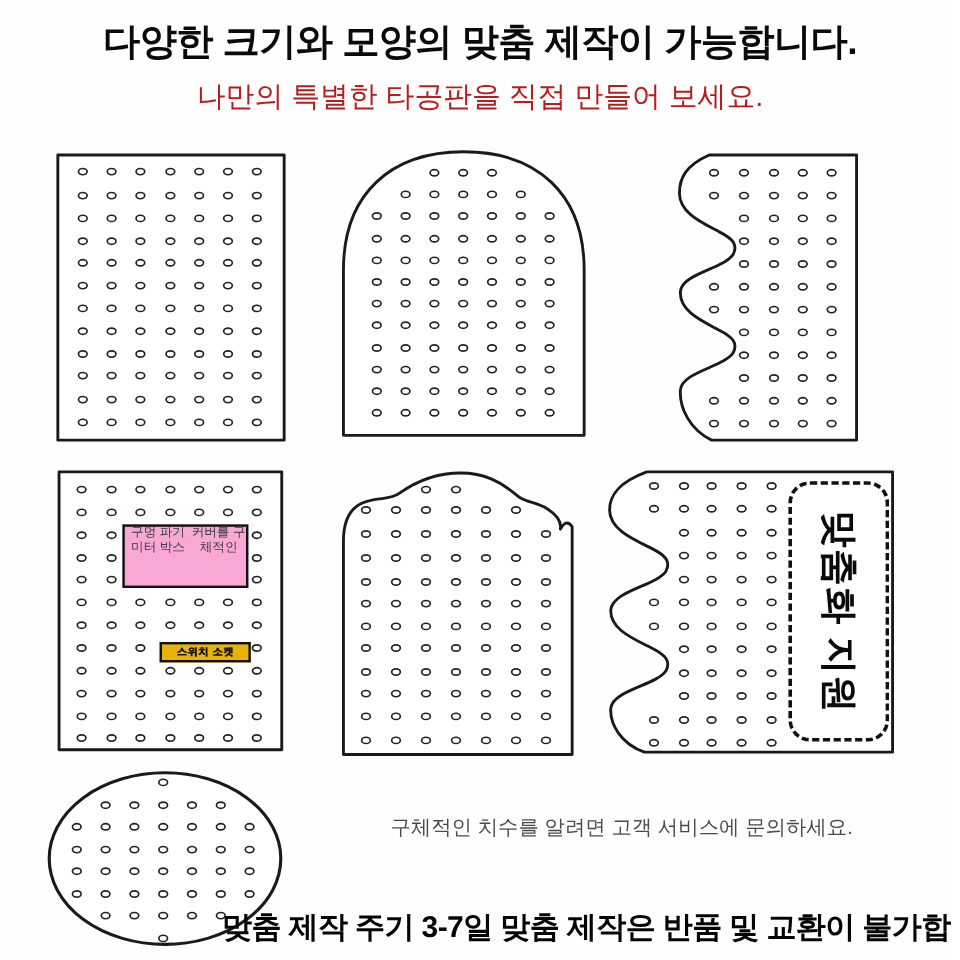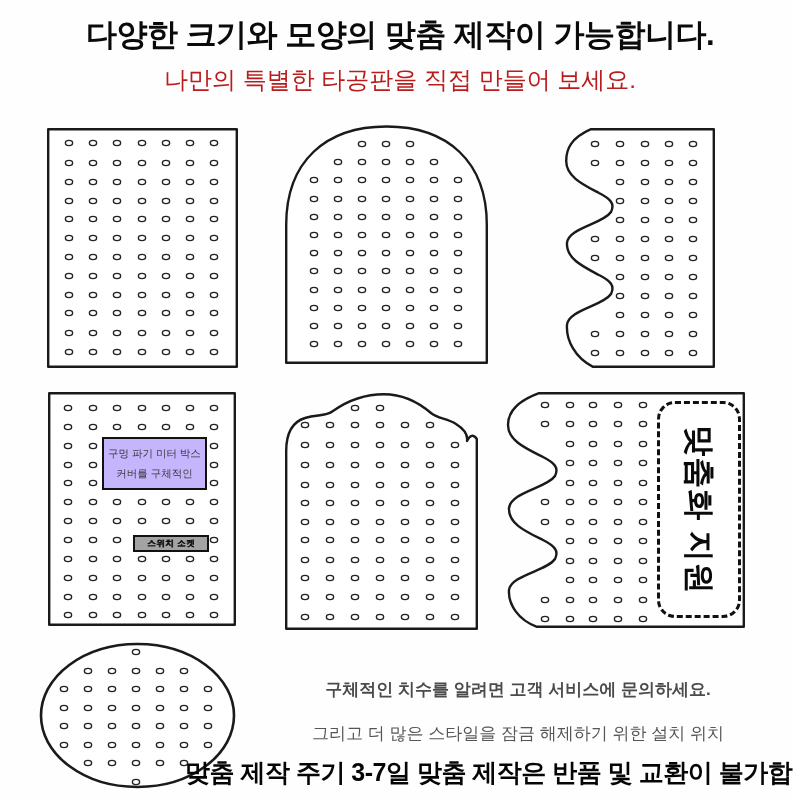--- a/index.html
+++ b/index.html
@@ -15,45 +15,45 @@
     position:absolute;top:64px;left:0;width:800px;text-align:center;
     font-size:24px;font-weight:400;color:#b91c1c;margin:0;
   }
   .panel{position:absolute;}
   .panel svg{display:block;width:100%;height:100%;overflow:visible;}
   .outline{fill:#ffffff;stroke:#1a1a1a;stroke-width:2.4;stroke-linejoin:round;}
   .outline-thick{fill:#ffffff;stroke:#1a1a1a;stroke-width:2.6;}
   .hole{fill:#ffffff;stroke:#222222;stroke-width:1.4;}
   .meter-box{
     position:absolute;left:54px;top:45px;width:105px;height:53px;
-    background:#c4b5fd;border:2.5px solid #111;box-sizing:border-box;
-    display:flex;flex-direction:column;justify-content:space-evenly;
+    background:#f9a8d4;border:2.5px solid #111;box-sizing:border-box;
+    display:flex;flex-direction:row;justify-content:space-evenly;
     text-align:center;font-size:10.5px;color:#3a3a3a;line-height:1.1;
   }
   .switch-box{
     position:absolute;left:85px;top:143px;width:76px;height:17px;
-    background:#a3a3a3;border:2px solid #111;box-sizing:border-box;
+    background:#eab308;border:2px solid #111;box-sizing:border-box;
     display:flex;align-items:center;justify-content:center;
     font-size:8.5px;font-weight:700;color:#111;letter-spacing:0.5px;
     text-shadow:0.6px 0 0 #111;white-space:nowrap;overflow:hidden;
   }
   .dashed-box{
     position:absolute;left:152px;top:9px;width:84px;height:217px;
     border:3px dashed #111;border-radius:18px;box-sizing:border-box;
     display:flex;align-items:center;justify-content:center;background:#fff;
   }
   .dashed-box .vtext{
     transform:rotate(90deg);white-space:nowrap;
     font-size:31px;font-weight:700;color:#0a0a0a;letter-spacing:1px;
   }
   .note{
     position:absolute;left:240px;width:556px;text-align:center;margin:0;
     font-size:17px;color:#4b4b4b;
   }
-  .note-1{top:678px;font-weight:bold;}
+  .note-1{top:678px;}
   .note-2{top:722px;color:#555;}
   .notice{
     position:absolute;left:185px;top:756px;width:615px;text-align:center;margin:0;
     font-size:25px;font-weight:700;color:#050505;letter-spacing:-0.5px;white-space:nowrap;
   }
 </style>
 </head>
 <body>
 
 <div class="canvas">
@@ -587,16 +587,15 @@
           <ellipse cx="73" cy="121" rx="3.6" ry="2.6" class="hole"></ellipse>
           <ellipse cx="97" cy="121" rx="3.6" ry="2.6" class="hole"></ellipse>
           <ellipse cx="121" cy="121" rx="3.6" ry="2.6" class="hole"></ellipse>
           <ellipse cx="145" cy="121" rx="3.6" ry="2.6" class="hole"></ellipse>
           <ellipse cx="97" cy="140" rx="3.6" ry="2.6" class="hole"></ellipse>
         </g>
     </svg>
   </div>
 
   <p class="note note-1">구체적인 치수를 알려면 고객 서비스에 문의하세요.</p>
-  <p class="note note-2">그리고 더 많은 스타일을 잠금 해제하기 위한 설치 위치</p>
   <p class="notice">맞춤 제작 주기 3-7일 맞춤 제작은 반품 및 교환이 불가합니다.</p>
 
 </div>
 
 </body></html>

